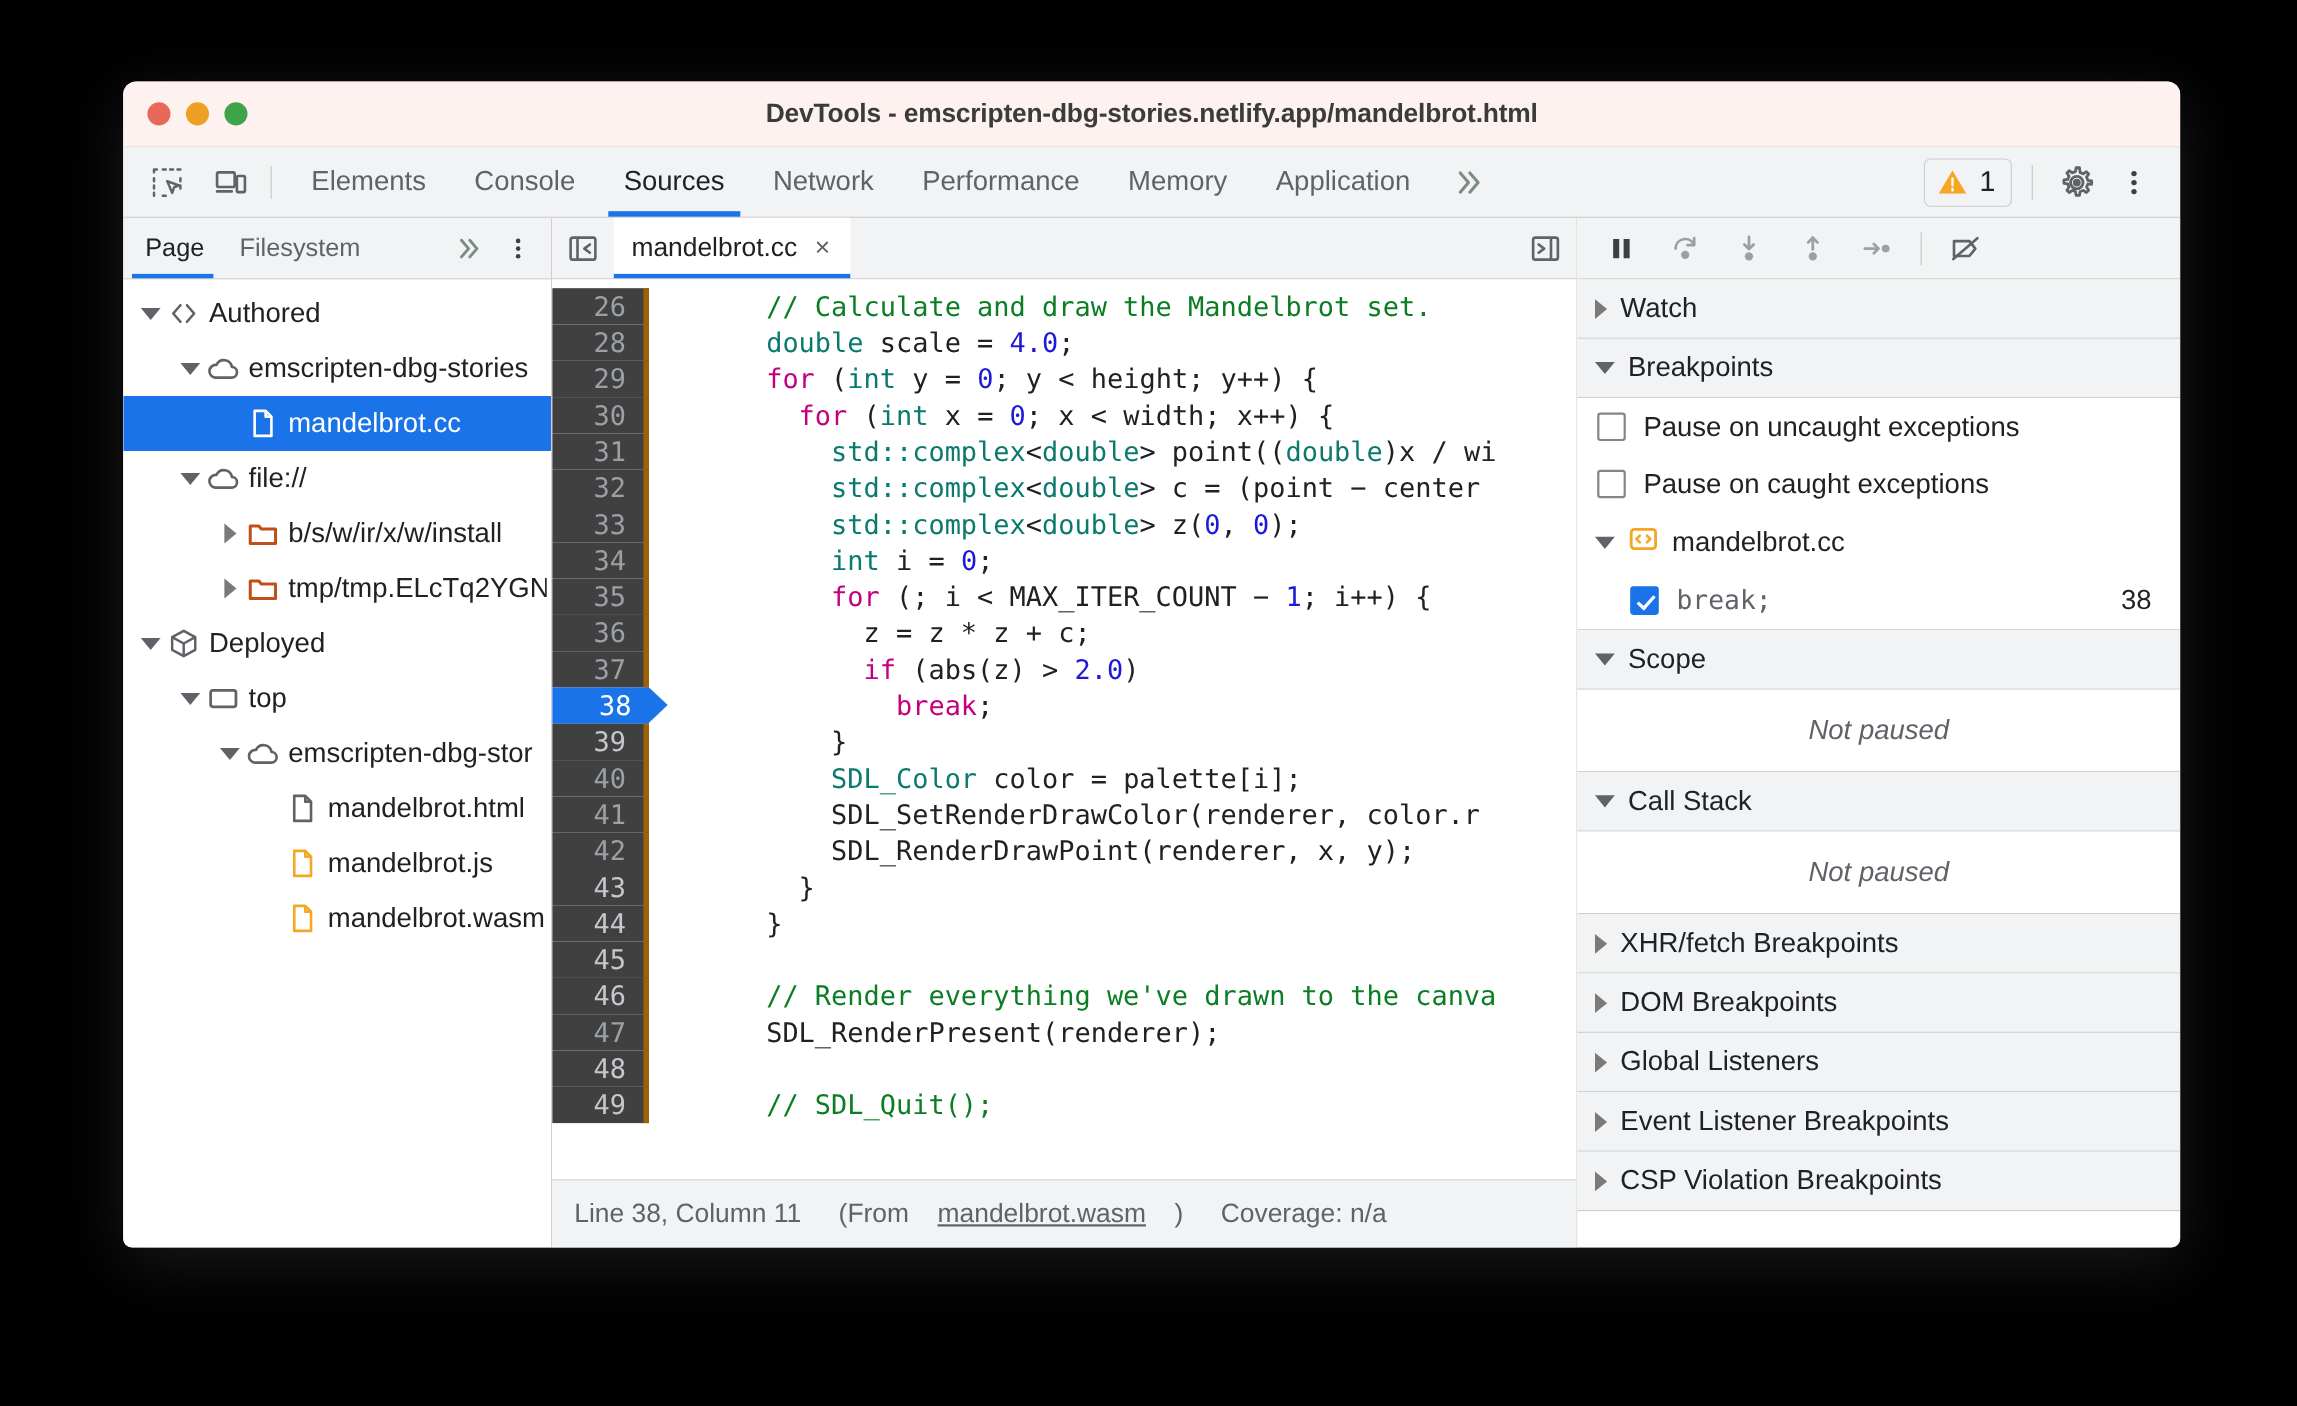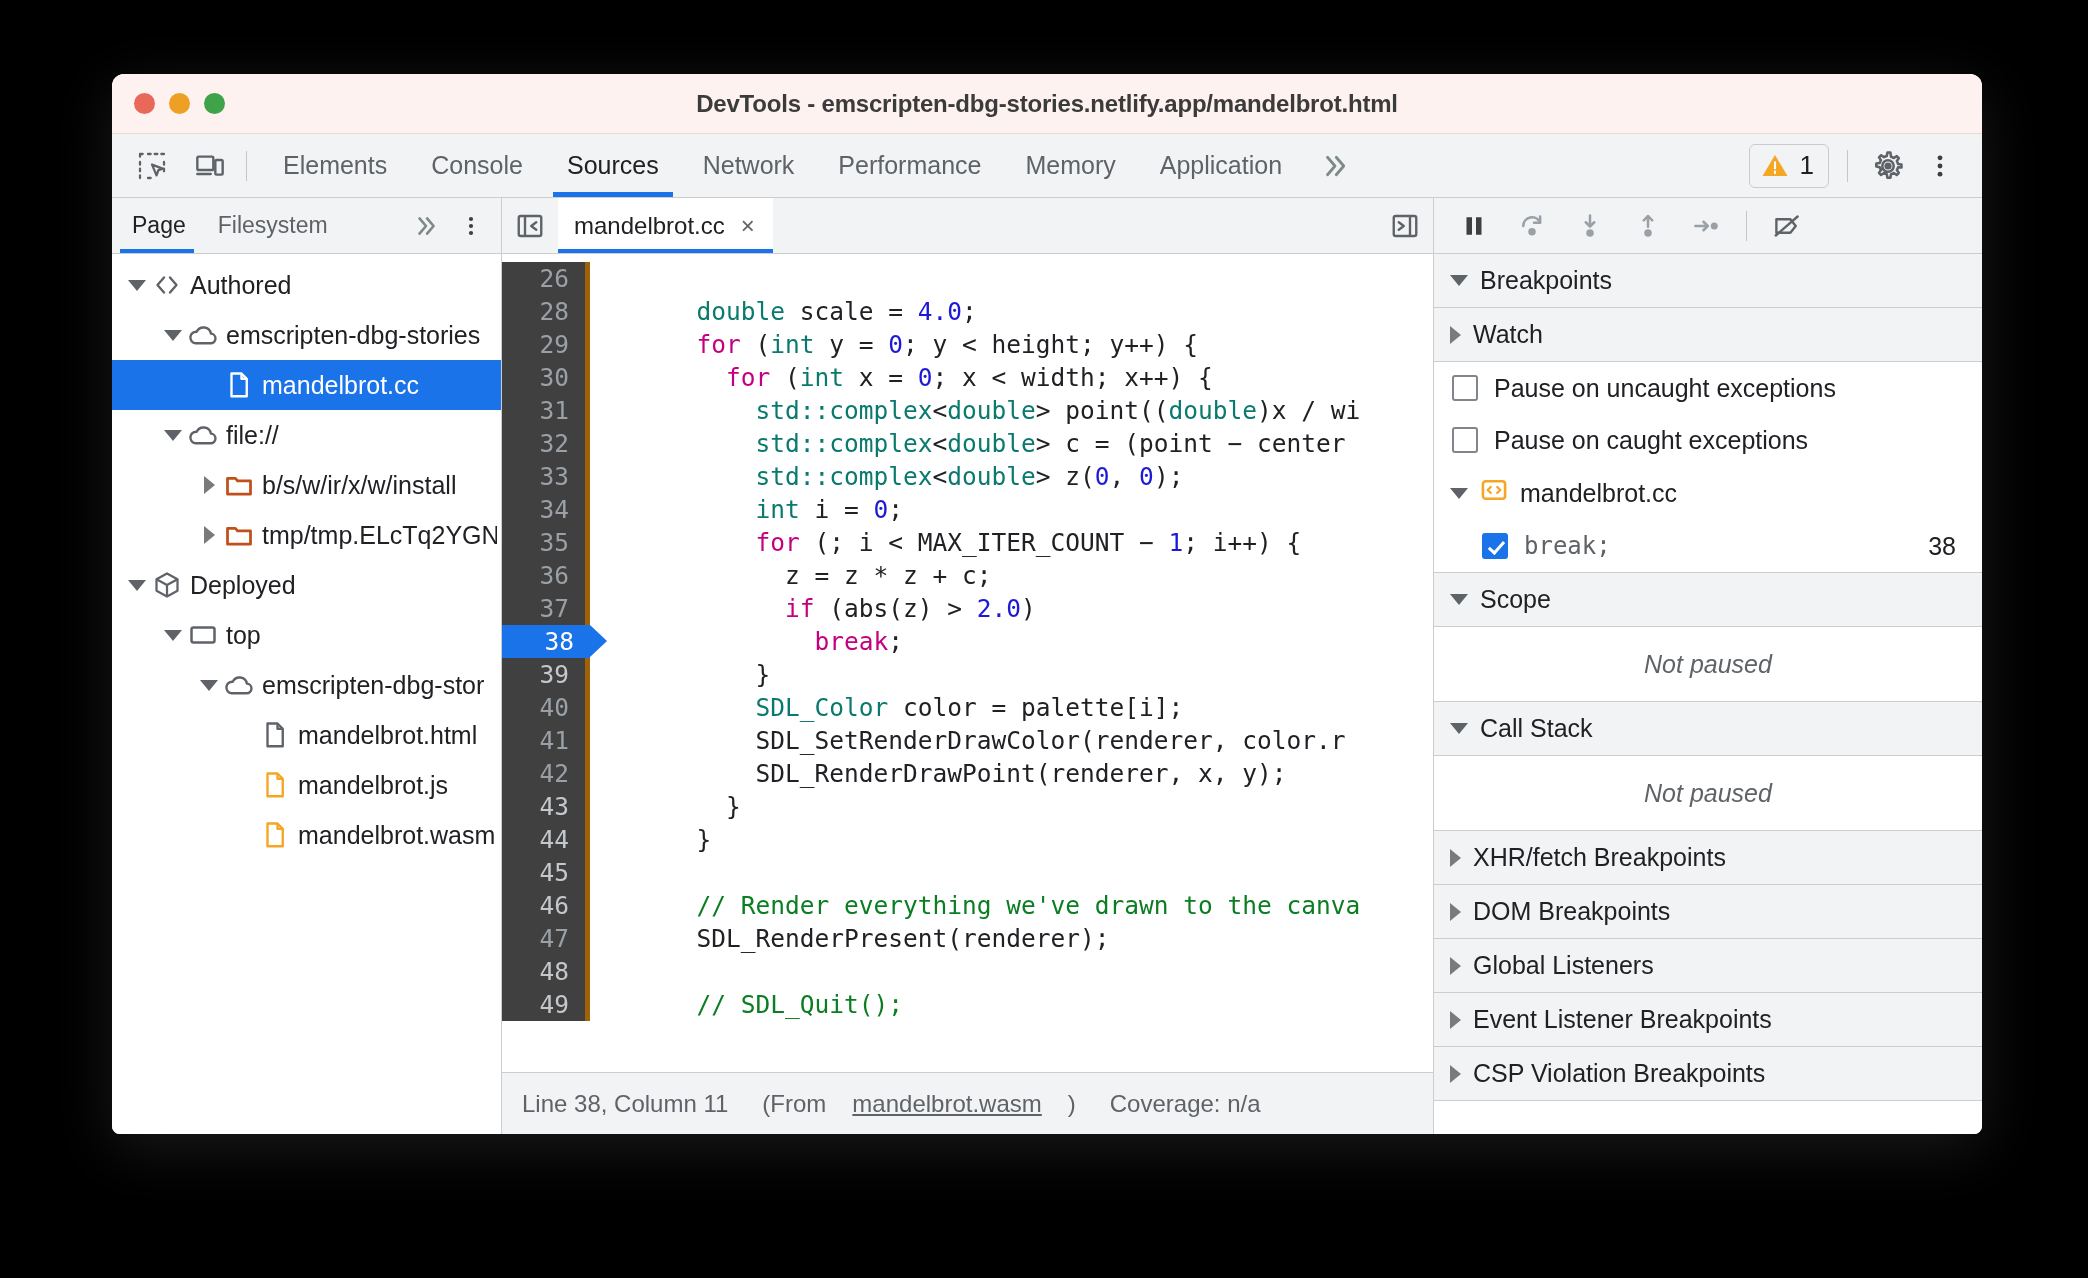--- a/index.html
+++ b/index.html
@@ -530,21 +530,21 @@
           <div class="pane-toggle">
             <svg width="30" height="30" viewBox="0 0 24 24">
               <rect x="3" y="4" width="18" height="16" rx="1.6" fill="none" stroke="#5f6368" stroke-width="1.9"></rect>
               <path d="M16 4v16" stroke="#5f6368" stroke-width="1.9"></path>
               <path d="M7 9l4 3-4 3" fill="none" stroke="#5f6368" stroke-width="1.9" stroke-linecap="round" stroke-linejoin="round"></path>
             </svg>
           </div>
         </div>
         <div class="code-area">
           <div class="code-lines" id="code-lines">
-              <div class="cline"><div class="gutter">26</div><div class="ctext"><span class="cp">      </span></div></div>
+              <div class="cline"><div class="gutter">26</div><div class="ctext"><span class="cp">      </span><span class="cm">// Calculate and draw the Mandelbrot set.</span></div></div>
               <div class="cline"><div class="gutter">28</div><div class="ctext"><span class="cp">      </span><span class="ct">double</span><span class="cp"> scale = </span><span class="cn">4.0</span><span class="cp">;</span></div></div>
               <div class="cline"><div class="gutter">29</div><div class="ctext"><span class="cp">      </span><span class="ck">for</span><span class="cp"> (</span><span class="ct">int</span><span class="cp"> y = </span><span class="cn">0</span><span class="cp">; y &lt; height; y++) {</span></div></div>
               <div class="cline"><div class="gutter">30</div><div class="ctext"><span class="cp">        </span><span class="ck">for</span><span class="cp"> (</span><span class="ct">int</span><span class="cp"> x = </span><span class="cn">0</span><span class="cp">; x &lt; width; x++) {</span></div></div>
               <div class="cline"><div class="gutter">31</div><div class="ctext"><span class="cp">          </span><span class="ct">std::complex</span><span class="cp">&lt;</span><span class="ct">double</span><span class="cp">&gt; point((</span><span class="ct">double</span><span class="cp">)x / wi</span></div></div>
               <div class="cline"><div class="gutter">32</div><div class="ctext"><span class="cp">          </span><span class="ct">std::complex</span><span class="cp">&lt;</span><span class="ct">double</span><span class="cp">&gt; c = (point − center</span></div></div>
               <div class="cline"><div class="gutter">33</div><div class="ctext"><span class="cp">          </span><span class="ct">std::complex</span><span class="cp">&lt;</span><span class="ct">double</span><span class="cp">&gt; z(</span><span class="cn">0</span><span class="cp">, </span><span class="cn">0</span><span class="cp">);</span></div></div>
               <div class="cline"><div class="gutter">34</div><div class="ctext"><span class="cp">          </span><span class="ct">int</span><span class="cp"> i = </span><span class="cn">0</span><span class="cp">;</span></div></div>
               <div class="cline"><div class="gutter">35</div><div class="ctext"><span class="cp">          </span><span class="ck">for</span><span class="cp"> (; i &lt; MAX_ITER_COUNT − </span><span class="cn">1</span><span class="cp">; i++) {</span></div></div>
               <div class="cline"><div class="gutter">36</div><div class="ctext"><span class="cp">            z = z * z + c;</span></div></div>
               <div class="cline"><div class="gutter">37</div><div class="ctext"><span class="cp">            </span><span class="ck">if</span><span class="cp"> (abs(z) &gt; </span><span class="cn">2.0</span><span class="cp">)</span></div></div>
@@ -612,27 +612,27 @@
           <div class="dbg-sep"></div>
           <div class="dbg-btn">
             <svg width="34" height="30" viewBox="0 0 24 24">
               <path d="M3.5 6.6h11.2l4.3 5.4-4.3 5.4H3.5z" fill="none" stroke="#5f6368" stroke-width="1.9" stroke-linejoin="round"></path>
               <path d="M3 19.6L20.5 4.4" stroke="#5f6368" stroke-width="1.9" stroke-linecap="round"></path>
             </svg>
           </div>
         </div>
 
         <div class="dsec-head">
+          <span class="tri-right"></span>
+          <span>Watch</span>
+        </div>
+
+        <div class="dsec-head">
           <span class="tri-down"></span>
           <span>Breakpoints</span>
-        </div>
-
-        <div class="dsec-head">
-          <span class="tri-right"></span>
-          <span>Watch</span>
         </div>
         <div class="dsec-body">
           <div class="chk-row">
             <span class="chkbox"></span>
             <span>Pause on uncaught exceptions</span>
           </div>
           <div class="chk-row">
             <span class="chkbox"></span>
             <span>Pause on caught exceptions</span>
           </div>

